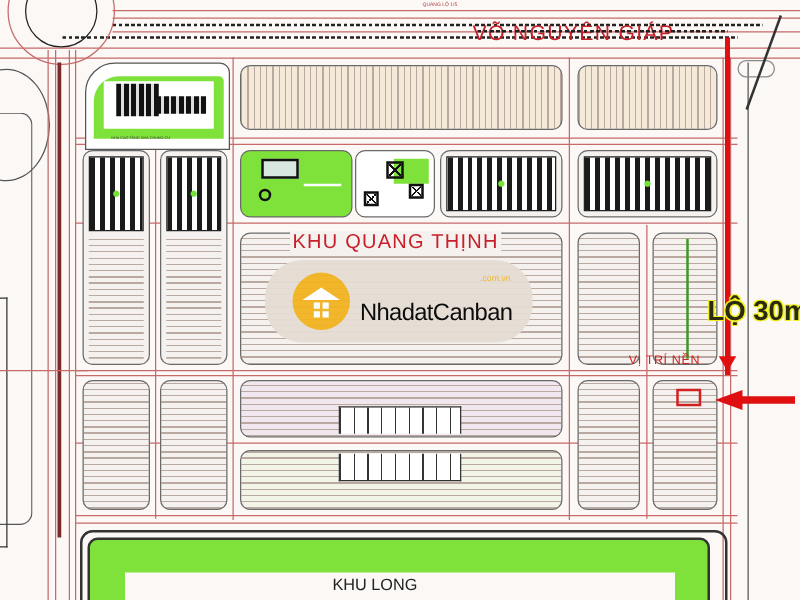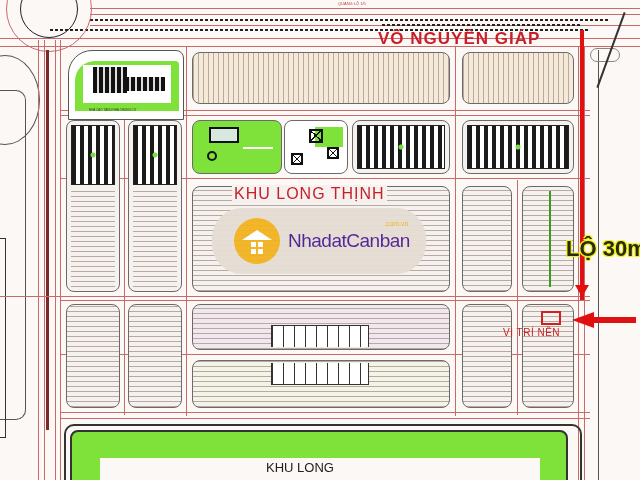--- a/index.html
+++ b/index.html
@@ -25,21 +25,21 @@
 <div class="hroad" style="left:90px;top:25px;width:550px;"></div>
 <div class="abs" style="left:338px;top:1px;font-size:4px;color:#b04040;">QUANG LỘ 1/5</div>
 <div class="hroad" style="left:0;top:38px;width:640px;"></div>
 <div class="hroad" style="left:0;top:46px;width:640px;"></div>
 <div class="abs" style="left:50px;top:29px;width:540px;height:2px;background:repeating-linear-gradient(90deg,#222 0 3px,transparent 3px 5px);"></div>
 
 <div class="abs" style="left:20px;top:-20px;width:58px;height:58px;border:1.5px solid #222;border-radius:50%;"></div>
 <div class="abs" style="left:6px;top:-34px;width:86px;height:86px;border:1px solid #c86a6a;border-radius:50%;"></div>
 <div class="abs" style="left:-30px;top:55px;width:70px;height:90px;border:1px solid #555;border-radius:50%;"></div>
 
-<div class="abs label-red" style="left:378px;top:29px;font-size:17px;font-weight:bold;">VÕ NGUYÊN GIÁP</div>
+<div class="abs label-red" style="left:378px;top:17px;font-size:17px;font-weight:normal;">VÕ NGUYÊN GIÁP</div>
 
 <div class="vroad" style="left:38px;top:40px;height:440px;"></div>
 <div class="vroad" style="left:44px;top:40px;height:440px;"></div>
 <div class="abs" style="left:46px;top:50px;width:3px;height:380px;background:#7a2a2a;"></div>
 <div class="vroad" style="left:55px;top:40px;height:440px;"></div>
 <div class="vroad" style="left:60px;top:40px;height:440px;"></div>
 <div class="abs" style="left:0;top:90px;width:26px;height:330px;border:1.5px solid #555;border-left:none;border-radius:0 10px 10px 0;"></div>
 <div class="abs" style="left:0;top:238px;width:6px;height:200px;border:1px solid #333;border-left:none;"></div>
 <div class="hroad" style="left:0;top:296px;width:70px;"></div>
 
@@ -100,21 +100,21 @@
   <div class="abs" style="left:42px;top:26px;width:12px;height:12px;border:2px solid #111;background:linear-gradient(45deg,transparent 45%,#111 45% 55%,transparent 55%),linear-gradient(-45deg,transparent 45%,#111 45% 55%,transparent 55%);"></div>
 </div>
 <div class="block" style="left:352px;top:120px;width:98px;height:54px;">
   <div class="villa" style="left:4px;top:4px;width:88px;height:44px;"></div>
 </div>
 <div class="block" style="left:462px;top:120px;width:112px;height:54px;">
   <div class="villa" style="left:4px;top:4px;width:102px;height:44px;"></div>
 </div>
 
 <div class="block lots-v" style="left:192px;top:186px;width:258px;height:106px;"></div>
-<div class="abs label-red" style="left:232px;top:185px;font-size:16px;font-weight:normal;background:#f4f1ee;padding:0 2px;">KHU LONG THỊNH</div>
+<div class="abs label-red" style="left:232px;top:185px;font-size:16px;font-weight:normal;background:#f4f1ee;padding:0 2px;">KHU QUANG THỊNH</div>
 
 <div class="block lots-v" style="left:462px;top:186px;width:50px;height:106px;"></div>
 <div class="block lots-v" style="left:522px;top:186px;width:52px;height:106px;">
   <div class="abs" style="left:26px;top:4px;width:2px;height:96px;background:#3a9a20;"></div>
 </div>
 <div class="block lots-v" style="left:462px;top:304px;width:50px;height:104px;"></div>
 <div class="block lots-v" style="left:522px;top:304px;width:52px;height:104px;">
   <div class="abs" style="left:18px;top:6px;width:20px;height:14px;border:2px solid #d02020;"></div>
 </div>
 
@@ -133,24 +133,24 @@
 
 <div class="abs" style="left:212px;top:208px;width:214px;height:66px;border-radius:30px;background:#e6ddd4;opacity:0.95;">
   <div class="abs" style="left:22px;top:10px;width:46px;height:46px;border-radius:50%;background:#f2b321;">
     <div class="abs" style="left:8px;top:12px;width:0;height:0;border-left:15px solid transparent;border-right:15px solid transparent;border-bottom:10px solid #fff;"></div>
     <div class="abs" style="left:17px;top:24px;width:12px;height:12px;background:
       linear-gradient(#fff,#fff) 0 0/5px 5px no-repeat,
       linear-gradient(#fff,#fff) 7px 0/5px 5px no-repeat,
       linear-gradient(#fff,#fff) 0 7px/5px 5px no-repeat,
       linear-gradient(#fff,#fff) 7px 7px/5px 5px no-repeat;"></div>
   </div>
-  <div class="abs" style="left:76px;top:22px;font-size:19px;color:#4c1d95;letter-spacing:-0.5px;white-space:nowrap;">
+  <div class="abs" style="left:76px;top:32px;font-size:19px;color:#000000;letter-spacing:-0.5px;white-space:nowrap;">
     <span>Nhadat</span><span>Canban</span>
   </div>
   <div class="abs" style="left:172px;top:12px;font-size:7px;color:#f2b321;">.com.vn</div>
 </div>
 
 <div class="abs" style="left:566px;top:236px;font-size:22px;font-weight:bold;color:#2a2a10;white-space:nowrap;text-shadow:-1px -1px 0 #f0f020,1px -1px 0 #f0f020,-1px 1px 0 #f0f020,1px 1px 0 #f0f020;">LỘ 30m</div>
 
-<div class="abs" style="left:503px;top:283px;font-size:10px;color:#d02020;letter-spacing:0.5px;white-space:nowrap;margin-top:44px;">VỊ TRÍ NỀN</div>
+<div class="abs" style="left:503px;top:283px;font-size:10px;color:#d02020;letter-spacing:0.5px;white-space:nowrap;">VỊ TRÍ NỀN</div>
 
 <div class="abs" style="left:592px;top:317px;width:44px;height:6px;background:#e01010;"></div>
 <div class="abs" style="left:572px;top:312px;width:0;height:0;border-top:8px solid transparent;border-bottom:8px solid transparent;border-right:22px solid #e01010;"></div>
 
 </body></html>

